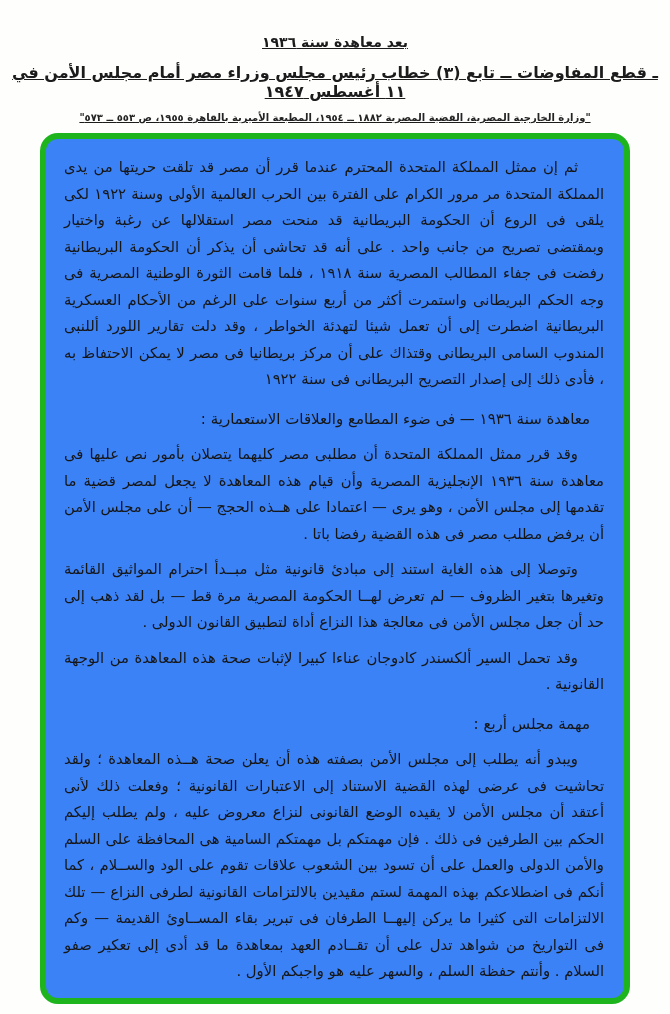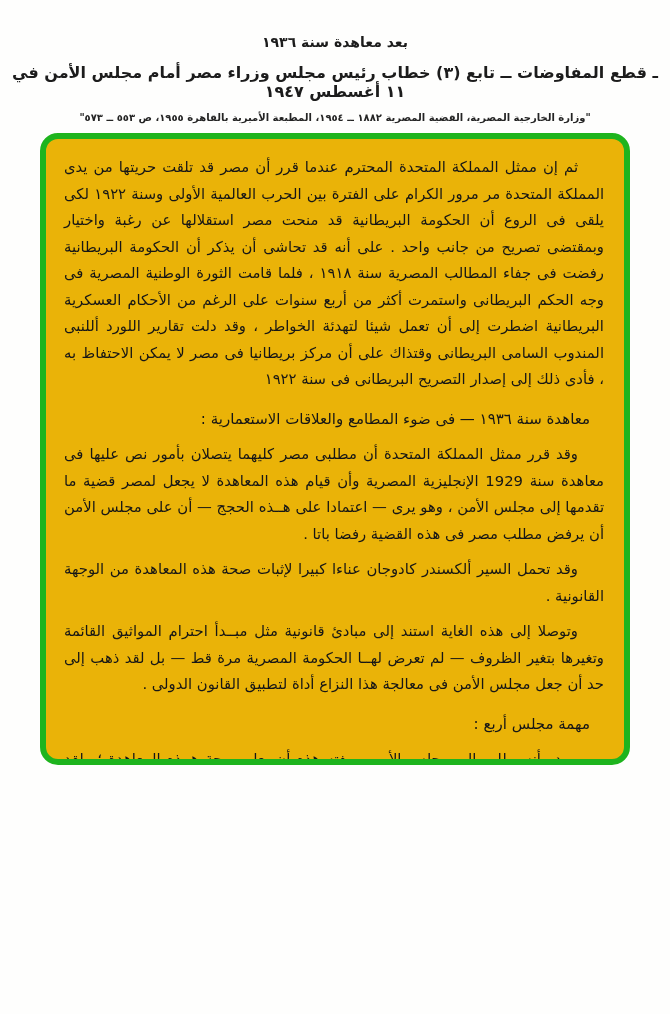--- a/index.html
+++ b/index.html
@@ -14,20 +14,21 @@
     height: 1014px;
     background: #fefefd;
     color: #1c1c1c;
     direction: rtl;
     overflow: hidden;
   }
   .header {
     padding-top: 34px;
     text-align: center;
     direction: rtl;
+    text-decoration: underline;
   }
   .header .date-line {
     font-size: 14px;
     font-weight: bold;
     letter-spacing: 0.3px;
   }
   .header .title-line {
     margin-top: 13px;
     font-size: 16px;
     font-weight: bold;
@@ -37,25 +38,25 @@
     margin-top: 11px;
     font-size: 10px;
     font-weight: bold;
     color: #242424;
   }
   .frame {
     position: absolute;
     left: 40px;
     top: 133px;
     width: 590px;
-    height: 632px;
+    height: 871px;
     box-sizing: border-box;
     border: 6px solid #1eb41e;
     border-radius: 18px;
-    background: #eab308;
+    background: #3b82f6;
     padding: 15px 20px 10px 18px;
     overflow: hidden;
   }
   .doc {
     direction: rtl;
     text-align: justify;
     font-size: 14.8px;
     line-height: 26.5px;
     color: #161616;
   }
@@ -84,25 +85,25 @@
 
   <div class="frame">
     <div class="doc">
 
       <p>ثم إن ممثل المملكة المتحدة المحترم عندما قرر أن مصر قد تلقت حريتها من يدى المملكة المتحدة مر مرور الكرام على الفترة بين الحرب العالمية الأولى وسنة ١٩٢٢ لكى يلقى فى الروع أن الحكومة البريطانية قد منحت مصر استقلالها عن رغبة واختيار وبمقتضى تصريح من جانب واحد . على أنه قد تحاشى أن يذكر أن الحكومة البريطانية رفضت فى جفاء المطالب المصرية سنة ١٩١٨ ، فلما قامت الثورة الوطنية المصرية فى وجه الحكم البريطانى واستمرت أكثر من أربع سنوات على الرغم من الأحكام العسكرية البريطانية اضطرت إلى أن تعمل شيئا لتهدئة الخواطر ، وقد دلت تقارير اللورد أللنبى المندوب السامى البريطانى وقتذاك على أن مركز بريطانيا فى مصر لا يمكن الاحتفاظ به ، فأدى ذلك إلى إصدار التصريح البريطانى فى سنة ١٩٢٢</p>
 
 
       <div class="heading">معاهدة سنة ١٩٣٦ — فى ضوء المطامع والعلاقات الاستعمارية :</div>
 
 
-      <p>وقد قرر ممثل المملكة المتحدة أن مطلبى مصر كليهما يتصلان بأمور نص عليها فى معاهدة سنة 1929 الإنجليزية المصرية وأن قيام هذه المعاهدة لا يجعل لمصر قضية ما تقدمها إلى مجلس الأمن ، وهو يرى — اعتمادا على هــذه الحجج — أن على مجلس الأمن أن يرفض مطلب مصر فى هذه القضية رفضا باتا .</p>
+      <p>وقد قرر ممثل المملكة المتحدة أن مطلبى مصر كليهما يتصلان بأمور نص عليها فى معاهدة سنة ١٩٣٦ الإنجليزية المصرية وأن قيام هذه المعاهدة لا يجعل لمصر قضية ما تقدمها إلى مجلس الأمن ، وهو يرى — اعتمادا على هــذه الحجج — أن على مجلس الأمن أن يرفض مطلب مصر فى هذه القضية رفضا باتا .</p>
+
+      <p>وتوصلا إلى هذه الغاية استند إلى مبادئ قانونية مثل مبــدأ احترام المواثيق القائمة وتغيرها بتغير الظروف — لم تعرض لهــا الحكومة المصرية مرة قط — بل لقد ذهب إلى حد أن جعل مجلس الأمن فى معالجة هذا النزاع أداة لتطبيق القانون الدولى .</p>
 
       <p>وقد تحمل السير ألكسندر كادوجان عناءا كبيرا لإثبات صحة هذه المعاهدة من الوجهة القانونية .</p>
-
-      <p>وتوصلا إلى هذه الغاية استند إلى مبادئ قانونية مثل مبــدأ احترام المواثيق القائمة وتغيرها بتغير الظروف — لم تعرض لهــا الحكومة المصرية مرة قط — بل لقد ذهب إلى حد أن جعل مجلس الأمن فى معالجة هذا النزاع أداة لتطبيق القانون الدولى .</p>
 
       <div class="heading">مهمة مجلس أربع :</div>
 
       <p>ويبدو أنه يطلب إلى مجلس الأمن بصفته هذه أن يعلن صحة هــذه المعاهدة ؛ ولقد تحاشيت فى عرضى لهذه القضية الاستناد إلى الاعتبارات القانونية ؛ وفعلت ذلك لأنى أعتقد أن مجلس الأمن لا يقيده الوضع القانونى لنزاع معروض عليه ، ولم يطلب إليكم الحكم بين الطرفين فى ذلك . فإن مهمتكم بل مهمتكم السامية هى المحافظة على السلم والأمن الدولى والعمل على أن تسود بين الشعوب علاقات تقوم على الود والســلام ، كما أنكم فى اضطلاعكم بهذه المهمة لستم مقيدين بالالتزامات القانونية لطرفى النزاع — تلك الالتزامات التى كثيرا ما يركن إليهــا الطرفان فى تبرير بقاء المســاوئ القديمة — وكم فى التواريخ من شواهد تدل على أن تقــادم العهد بمعاهدة ما قد أدى إلى تعكير صفو السلام . وأنتم حفظة السلم ، والسهر عليه هو واجبكم الأول .</p>
 
     </div>
   </div>
 
 </div>
 

